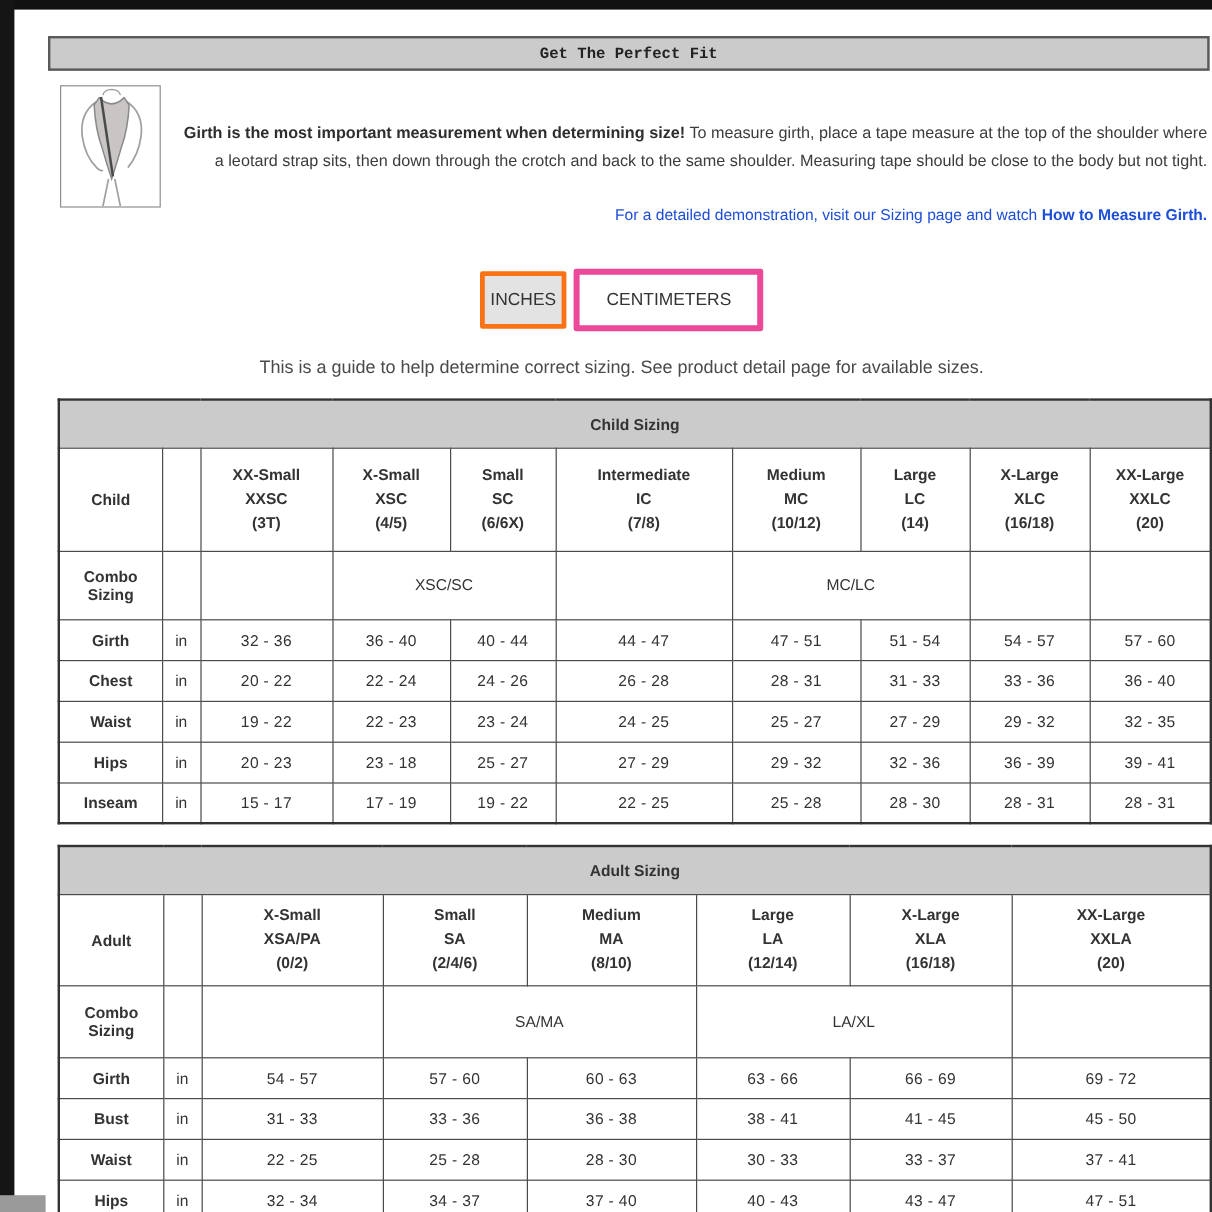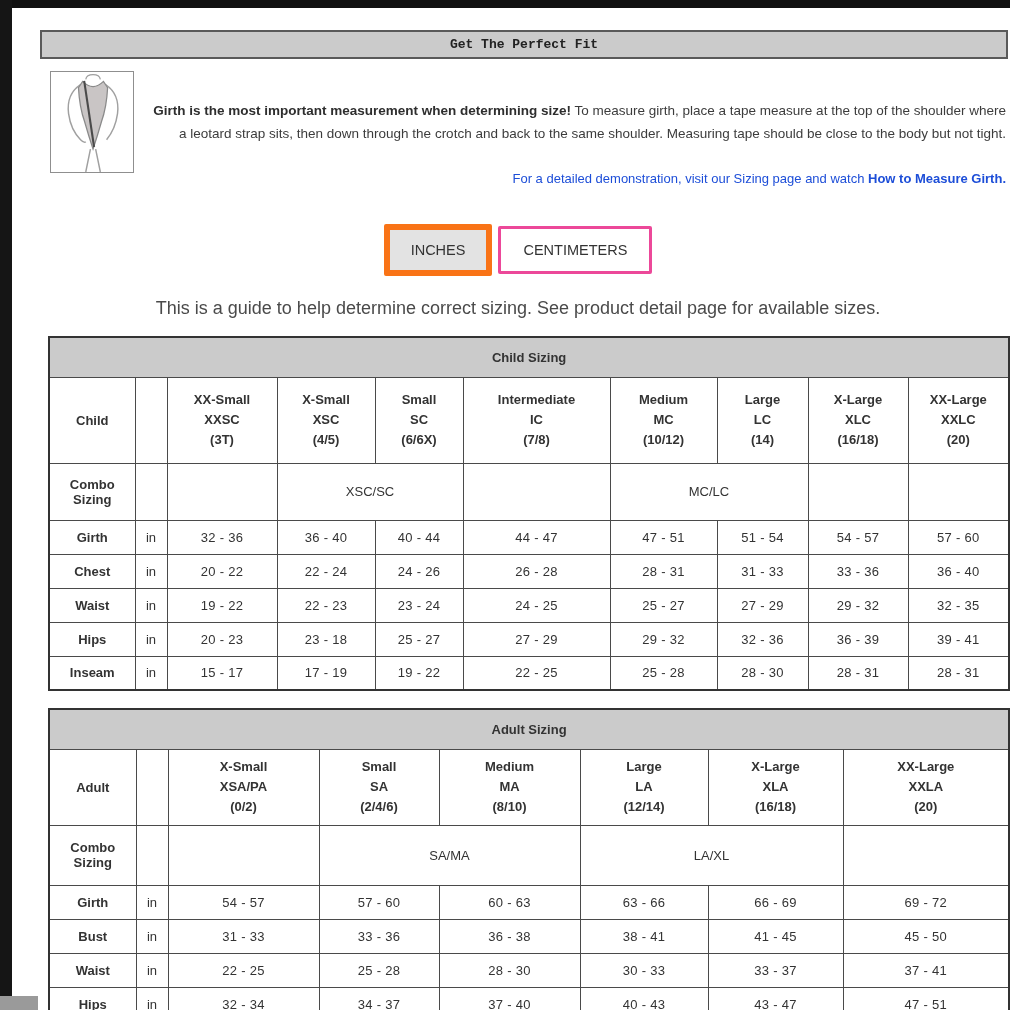--- a/index.html
+++ b/index.html
@@ -41,34 +41,34 @@
   .intro-para b { color: #2e2e2e; }
   .demo-line { margin-top: 26px; font-size: 13px; color: #1d4ed8; }
 
   
   .toggle-wrap { margin-top: 38px; text-align: center; }
   .unit-btn {
     font-family: "Liberation Sans", sans-serif;
     font-size: 14.5px;
     color: #333;
     background: #ffffff;
-    border: 3px solid #ec4899;
+    border: 5px solid #ec4899;
     border-radius: 2px;
     padding: 13px 22px;
     margin: 0 3px;
     cursor: pointer;
     vertical-align: middle;
   }
   .unit-btn.active {
     background: #e3e3e3;
-    border: 6px solid #f97316;
-    padding: 12px 21px;
-  }
-
-  .note-line { margin-top: 22px; text-align: center; font-size: 18px; color: #4a4a4a; }
+    border: 4px solid #f97316;
+    padding: 12px 5px;
+  }
+
+  .note-line { margin-top: 22px; text-align: center; font-size: 15px; color: #4a4a4a; }
 
   
   table.sizing {
     border-collapse: collapse;
     table-layout: fixed;
     margin: 17px 0 0 20px;
     width: 960px;
     border: 2px solid #333;
   }
   table.sizing th, table.sizing td {

